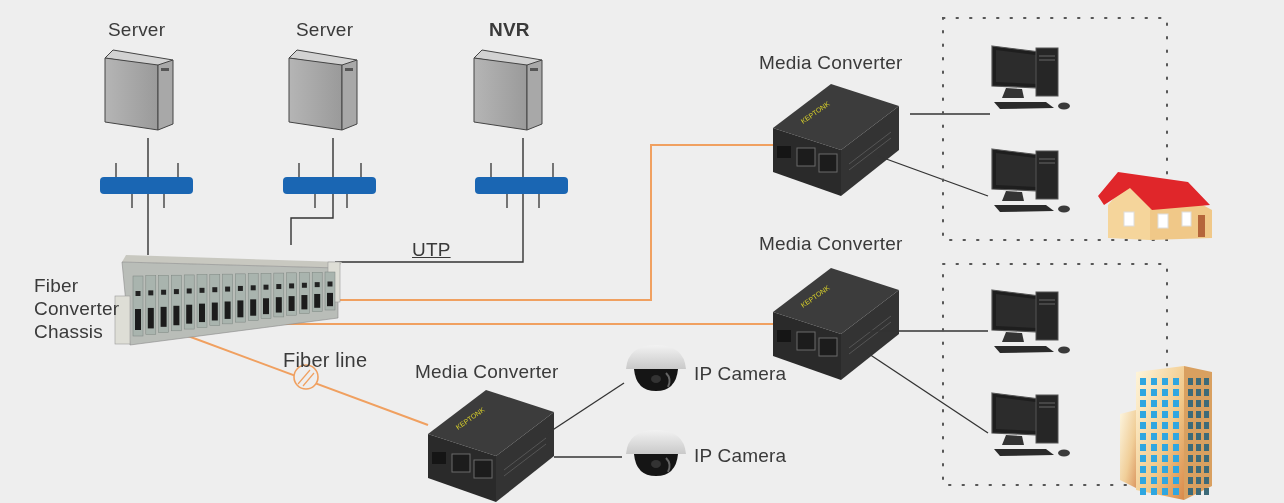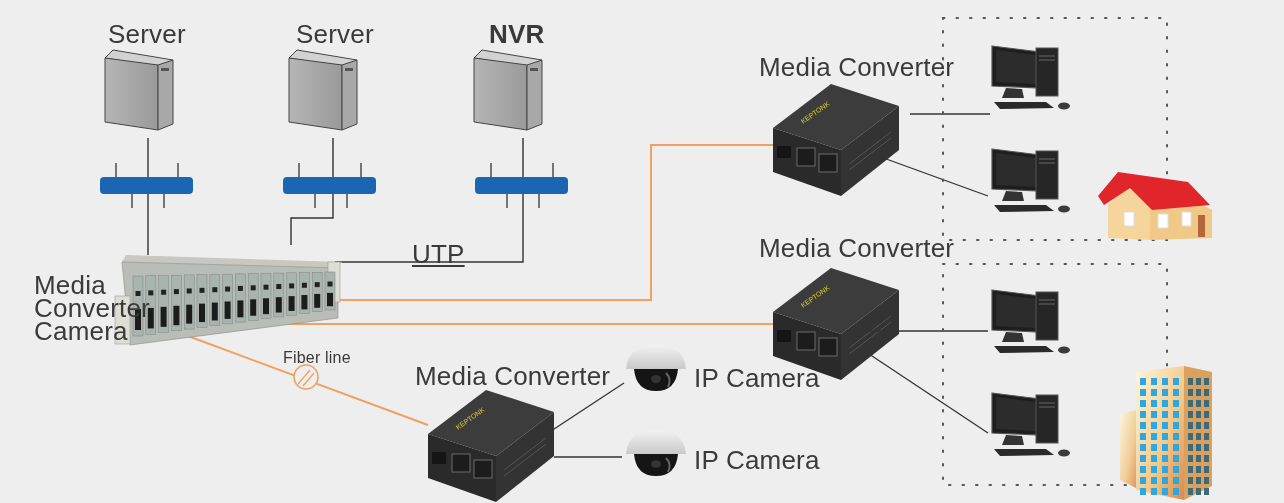--- a/index.html
+++ b/index.html
@@ -1,19 +1,19 @@
 <!DOCTYPE html>
 <html><head>
 <meta charset="utf-8">
 <style>
   html, body { margin:0; padding:0; }
   body { width:1284px; height:503px; background:#eeeeee; position:relative; overflow:hidden;
          font-family:"Liberation Sans", sans-serif; color:#333; }
-  .lbl { position:absolute; font-size:26px; color:#3a3a3a; white-space:nowrap; letter-spacing:0.2px; }
-  .lbl.small { font-size:16px; }
+  .lbl { position:absolute; font-size:19px; color:#3a3a3a; white-space:nowrap; letter-spacing:0.2px; }
+  .lbl.small { font-size:20px; }
   .lbl.multi { line-height:23px; white-space:normal; width:100px; }
   svg.canvas { position:absolute; left:0; top:0; }
 </style>
 </head>
 <body>
 
 <svg class="canvas" width="1284" height="503" viewBox="0 0 1284 503">
   <defs>
     <linearGradient id="srvFront" x1="0" x2="1">
         <stop offset="0" stop-color="#b5b5b5"></stop>
@@ -301,19 +301,19 @@
         <rect x="1196" y="488" width="5" height="7" fill="#3d6a78"></rect>
         <rect x="1204" y="488" width="5" height="7" fill="#3d6a78"></rect>
       </g>
   </g>
 </svg>
 
 <div class="lbl" style="left:108px; top:19px;">Server</div>
 <div class="lbl" style="left:296px; top:19px;">Server</div>
 <div class="lbl" style="left:489px; top:19px;font-weight:bold;">NVR</div>
 <div class="lbl" style="left:412px; top:239px;text-decoration:underline;">UTP</div>
-<div class="lbl multi" style="left:34px; top:274px;">Media Converter Camera</div>
+<div class="lbl multi" style="left:34px; top:274px;">Fiber Converter Chassis</div>
 <div class="lbl small" style="left:283px; top:349px;">Fiber line</div>
 <div class="lbl" style="left:759px; top:52px;">Media Converter</div>
 <div class="lbl" style="left:759px; top:233px;">Media Converter</div>
 <div class="lbl" style="left:415px; top:361px;">Media Converter</div>
 <div class="lbl" style="left:694px; top:363px;">IP Camera</div>
 <div class="lbl" style="left:694px; top:445px;">IP Camera</div>
 
 </body></html>

